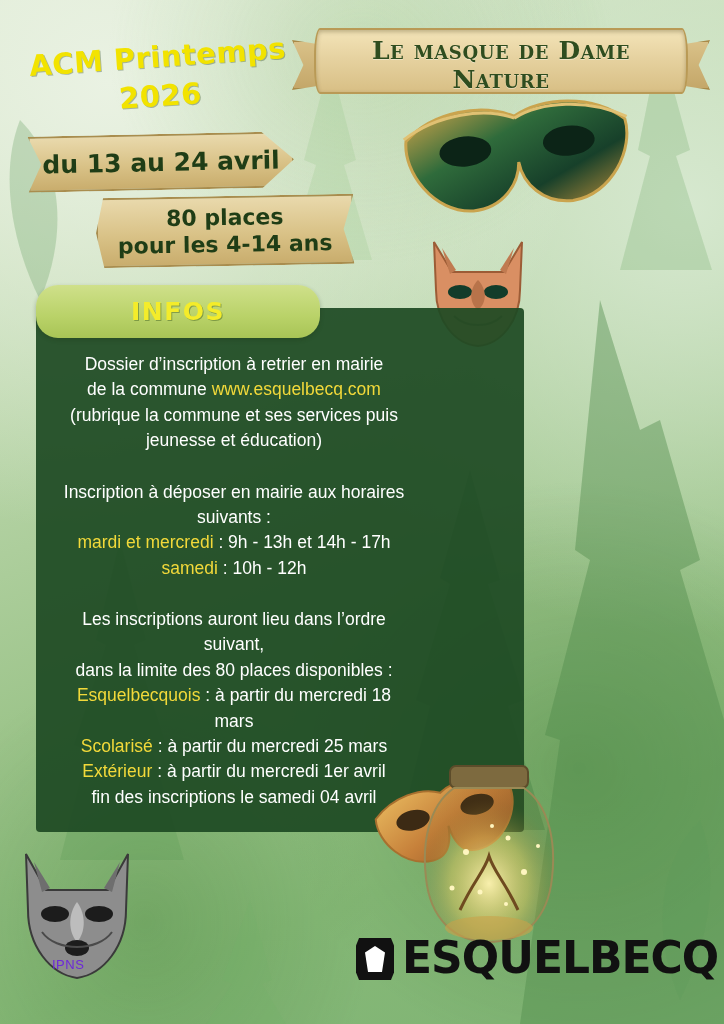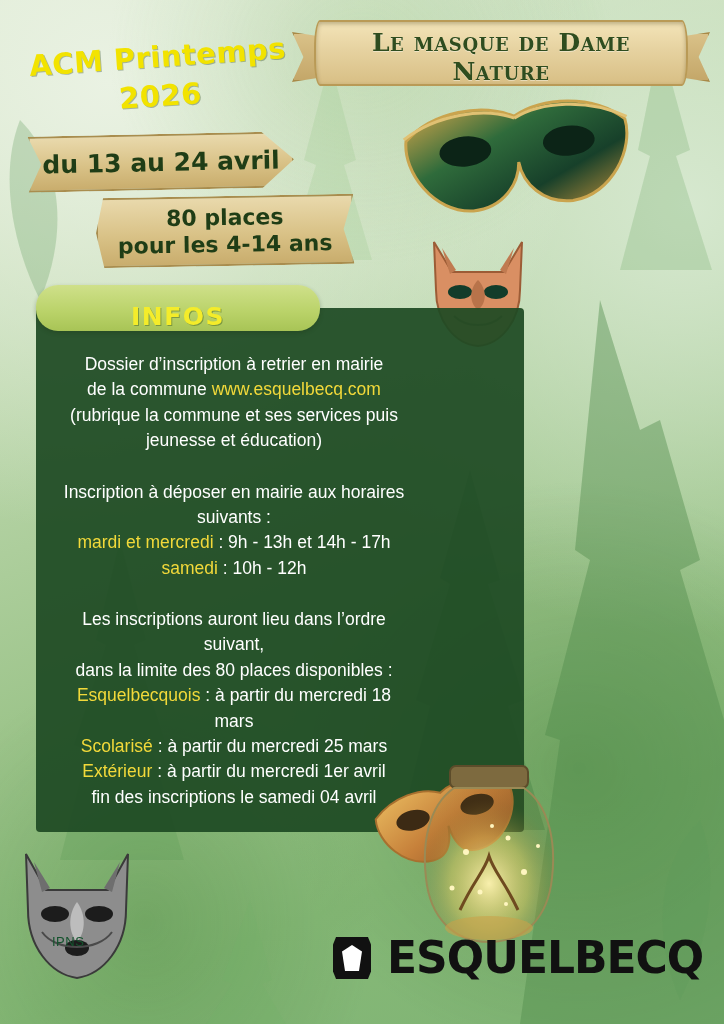--- a/index.html
+++ b/index.html
@@ -54,21 +54,21 @@
     line-height: 1.35;
     letter-spacing: 0.5px;
     text-shadow: 1px 1px 0 rgba(40,70,30,0.35);
     transform: rotate(-4deg);
   }
 
   
   .banner {
     position: absolute;
     left: 292px;
-    top: 4px;
+    top: 12px;
     width: 418px;
     height: 92px;
   }
   .banner-body {
     position: absolute;
     left: 22px;
     top: 16px;
     right: 22px;
     height: 62px;
     background: linear-gradient(180deg, #f3e4b8 0%, #e6d2a0 45%, #d8bf85 100%);
@@ -134,25 +134,25 @@
     clip-path: polygon(3% 0, 100% 0, 96% 50%, 100% 100%, 3% 100%, 0 50%);
     transform: rotate(-1deg);
   }
 
   
   .infos-tab {
     position: absolute;
     left: 36px;
     top: 285px;
     width: 284px;
-    height: 46px;
+    height: 53px;
     background: linear-gradient(180deg, #cfe08a 0%, #b9d268 60%, #a8c456 100%);
     border-radius: 22px;
     display: flex;
-    align-items: flex-end;
+    align-items: center;
     justify-content: center;
     box-shadow: 0 2px 4px rgba(30,50,20,0.3);
   }
   .infos-tab span {
     color: #f4ec2a;
     font-family: "DejaVu Sans", sans-serif;
     font-weight: bold;
     font-size: 25px;
     letter-spacing: 1.5px;
     text-shadow: 1px 1px 0 rgba(60,90,30,0.45);
@@ -185,35 +185,35 @@
   .block-center { text-align: center; }
   .block-left { text-align: center; }
   .url { color: #f2d93a; }
   .hi { color: #f2d93a; }
   .spacer-md { height: 26px; }
 
   
   .ipns {
     position: absolute;
     left: 52px;
-    top: 934px;
-    color: #14532d;
+    top: 957px;
+    color: #6d28d9;
     font-family: "Liberation Sans", sans-serif;
     font-size: 13px;
     letter-spacing: 0.5px;
   }
 
   
   .logo {
     position: absolute;
-    left: 333px;
+    left: 356px;
     top: 936px;
     display: flex;
-    align-items: center;
-    gap: 16px;
+    align-items: flex-end;
+    gap: 8px;
   }
   .logo-mark {
     width: 38px;
     height: 42px;
     background: #111;
     clip-path: polygon(8% 0, 92% 0, 100% 18%, 100% 82%, 92% 100%, 8% 100%, 0 82%, 0 18%);
     position: relative;
   }
   .logo-mark::after {
     content: "";

